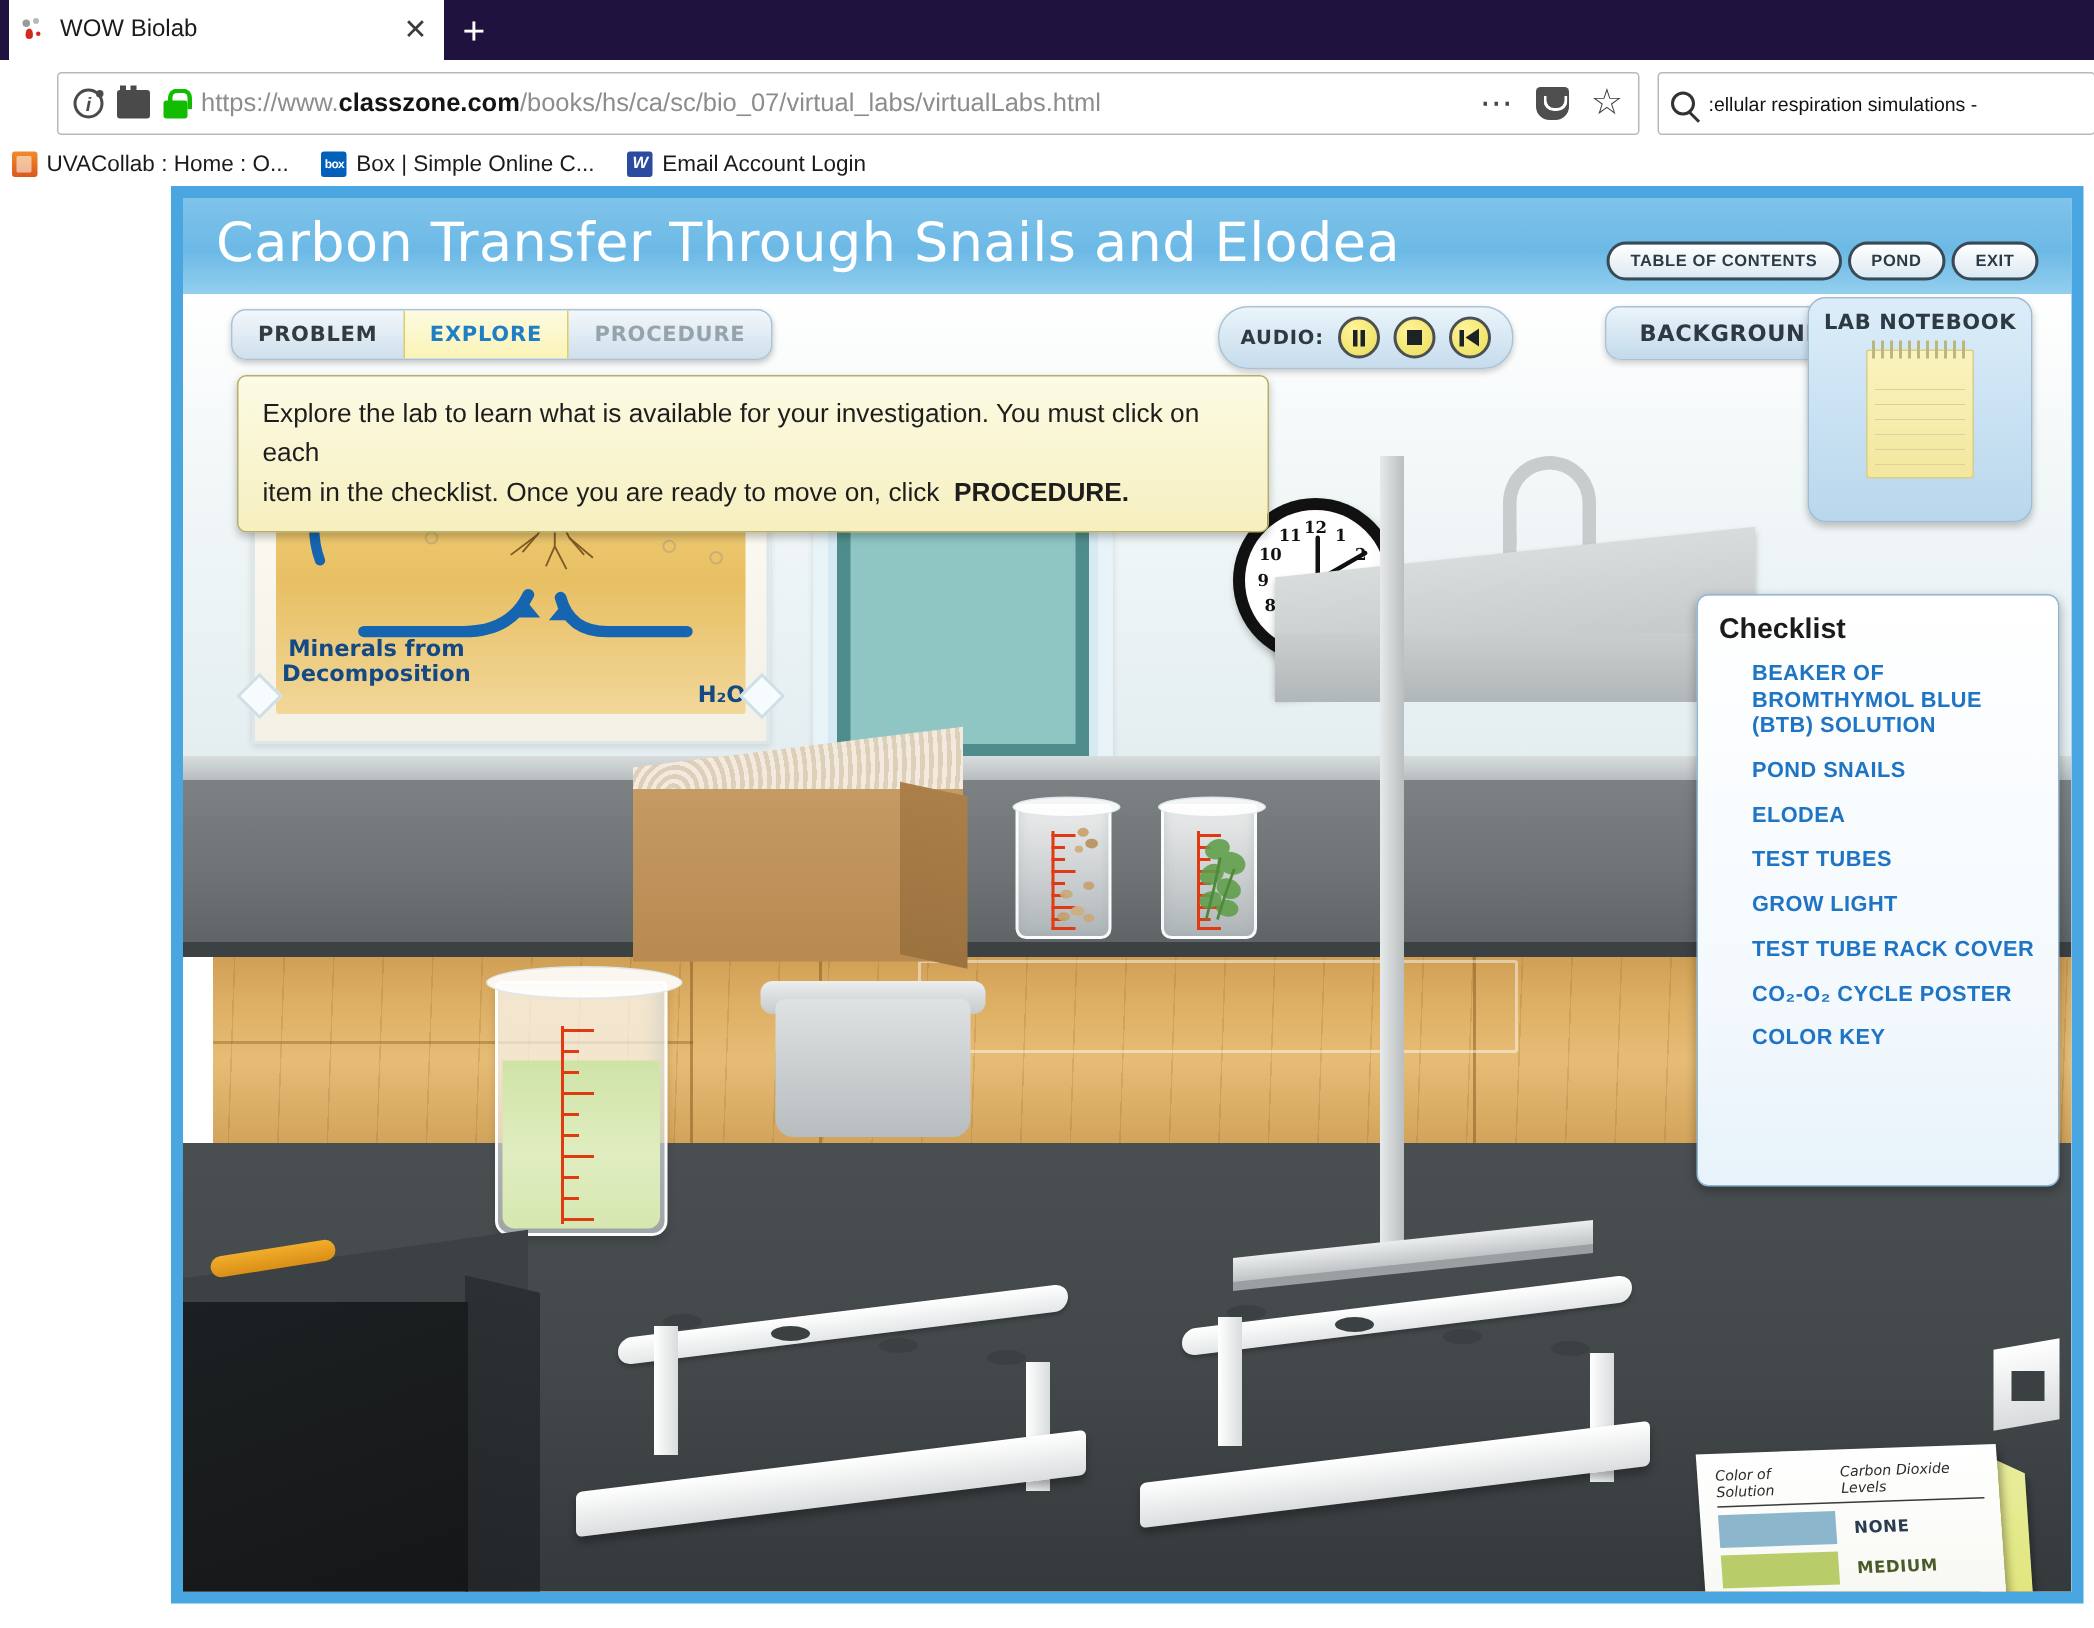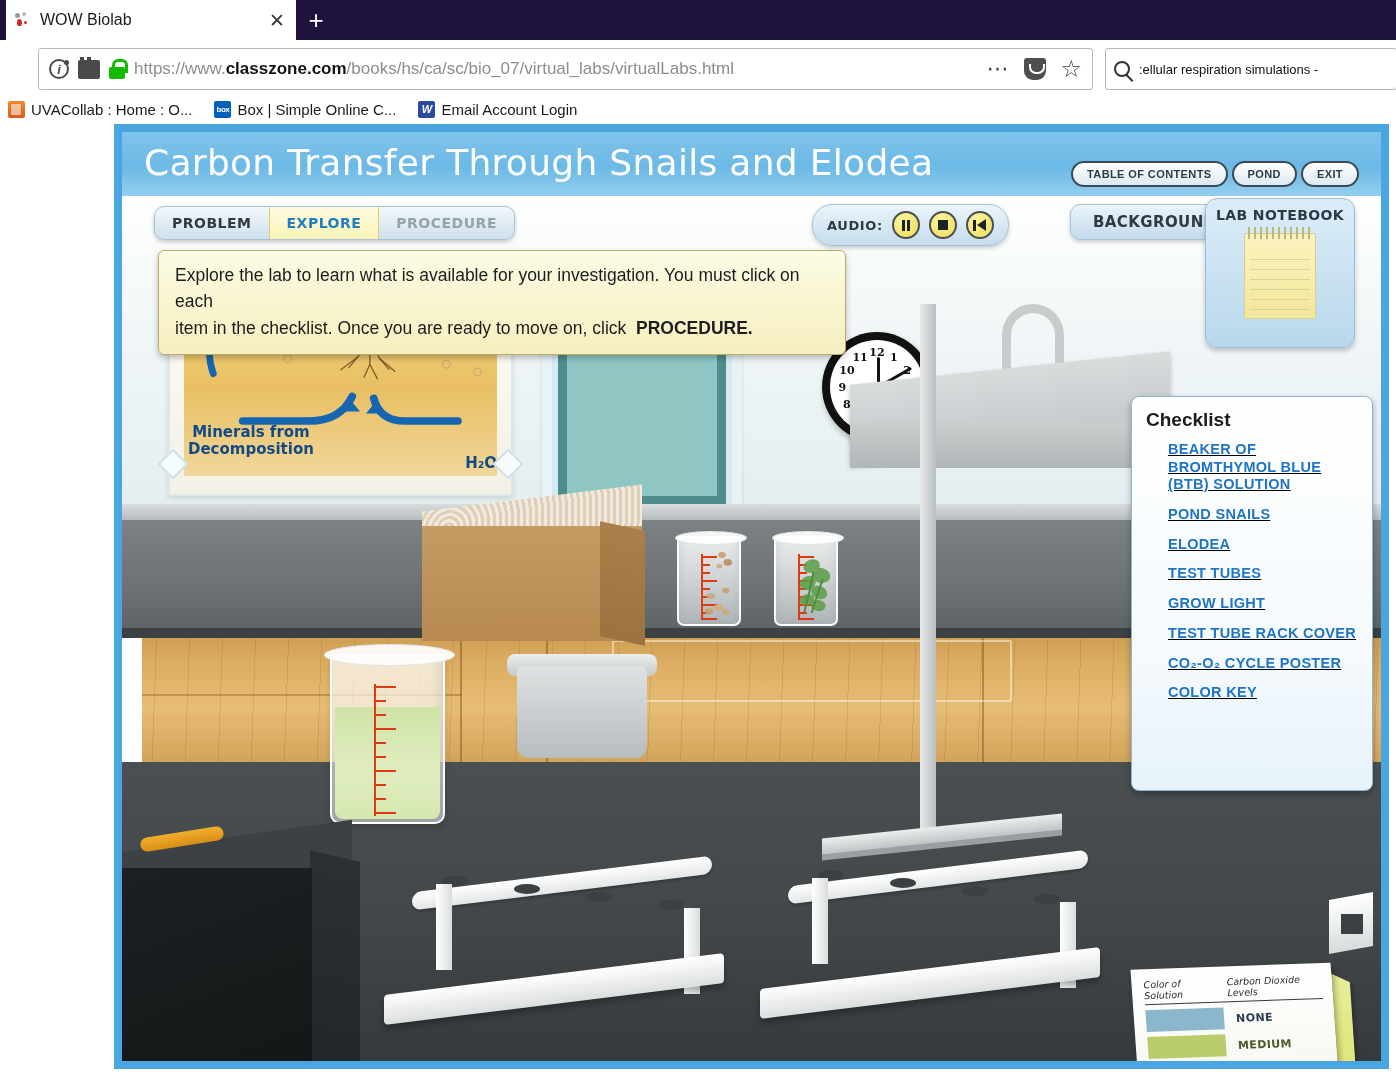--- a/index.html
+++ b/index.html
@@ -229,21 +229,21 @@
      background:linear-gradient(180deg,#fcfbe4,#f6efbf); border:1px solid #b8ad67; border-radius:6px;
      box-shadow:0 3px 6px rgba(0,0,0,.25); padding:11px 16px 13px 16px; }
   .tooltip p { margin:0; font-size:17.5px; color:#1d1d1d; line-height:1.5; }
   .tooltip b { font-weight:bold; }
 
   
   .checklist { position:absolute; left:1009px; top:264px; width:242px; height:395px;
      background:linear-gradient(180deg,#ffffff 0%,#f3f9fd 70%,#e7f2fa 100%);
      border:1px solid #8fb6d2; border-radius:8px; box-shadow:0 3px 7px rgba(0,0,0,.3); padding:12px 14px; }
   .cl-title { font-size:19px; font-weight:bold; color:#1b1b1b; margin-bottom:10px; }
-  .cl-list { padding-left:22px;text-decoration:underline; }
+  .cl-list { padding-left:22px; }
   .cl-item { font-size:14.5px; font-weight:bold; color:#1f74c4; letter-spacing:.3px;
      line-height:1.22; margin-bottom:12px; cursor:pointer; }
 </style>
 </head>
 <body>
 
 <div id="browser">
 
   <div class="tabstrip">
     <div class="tab">

